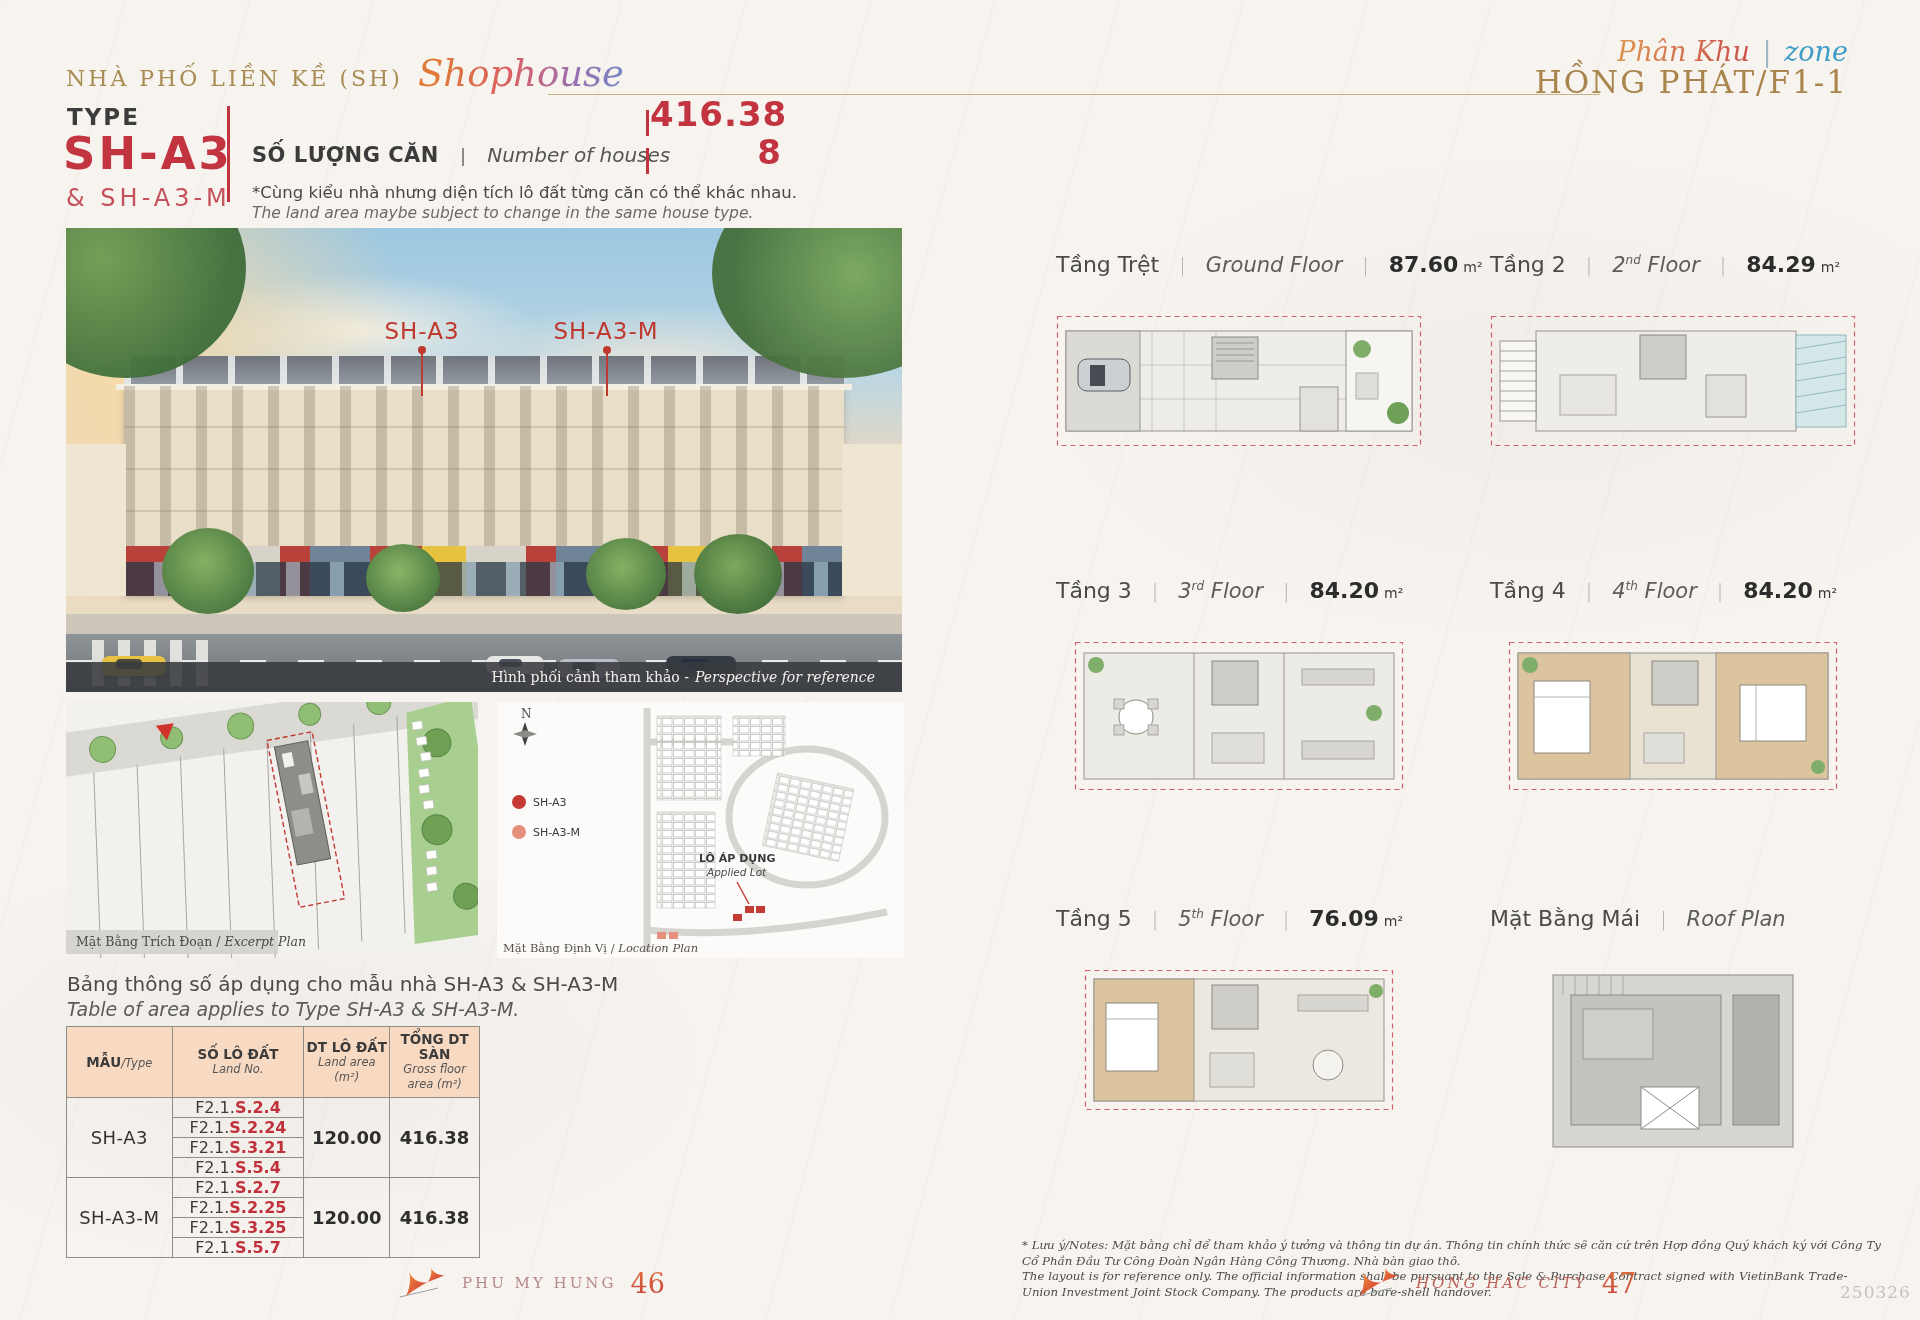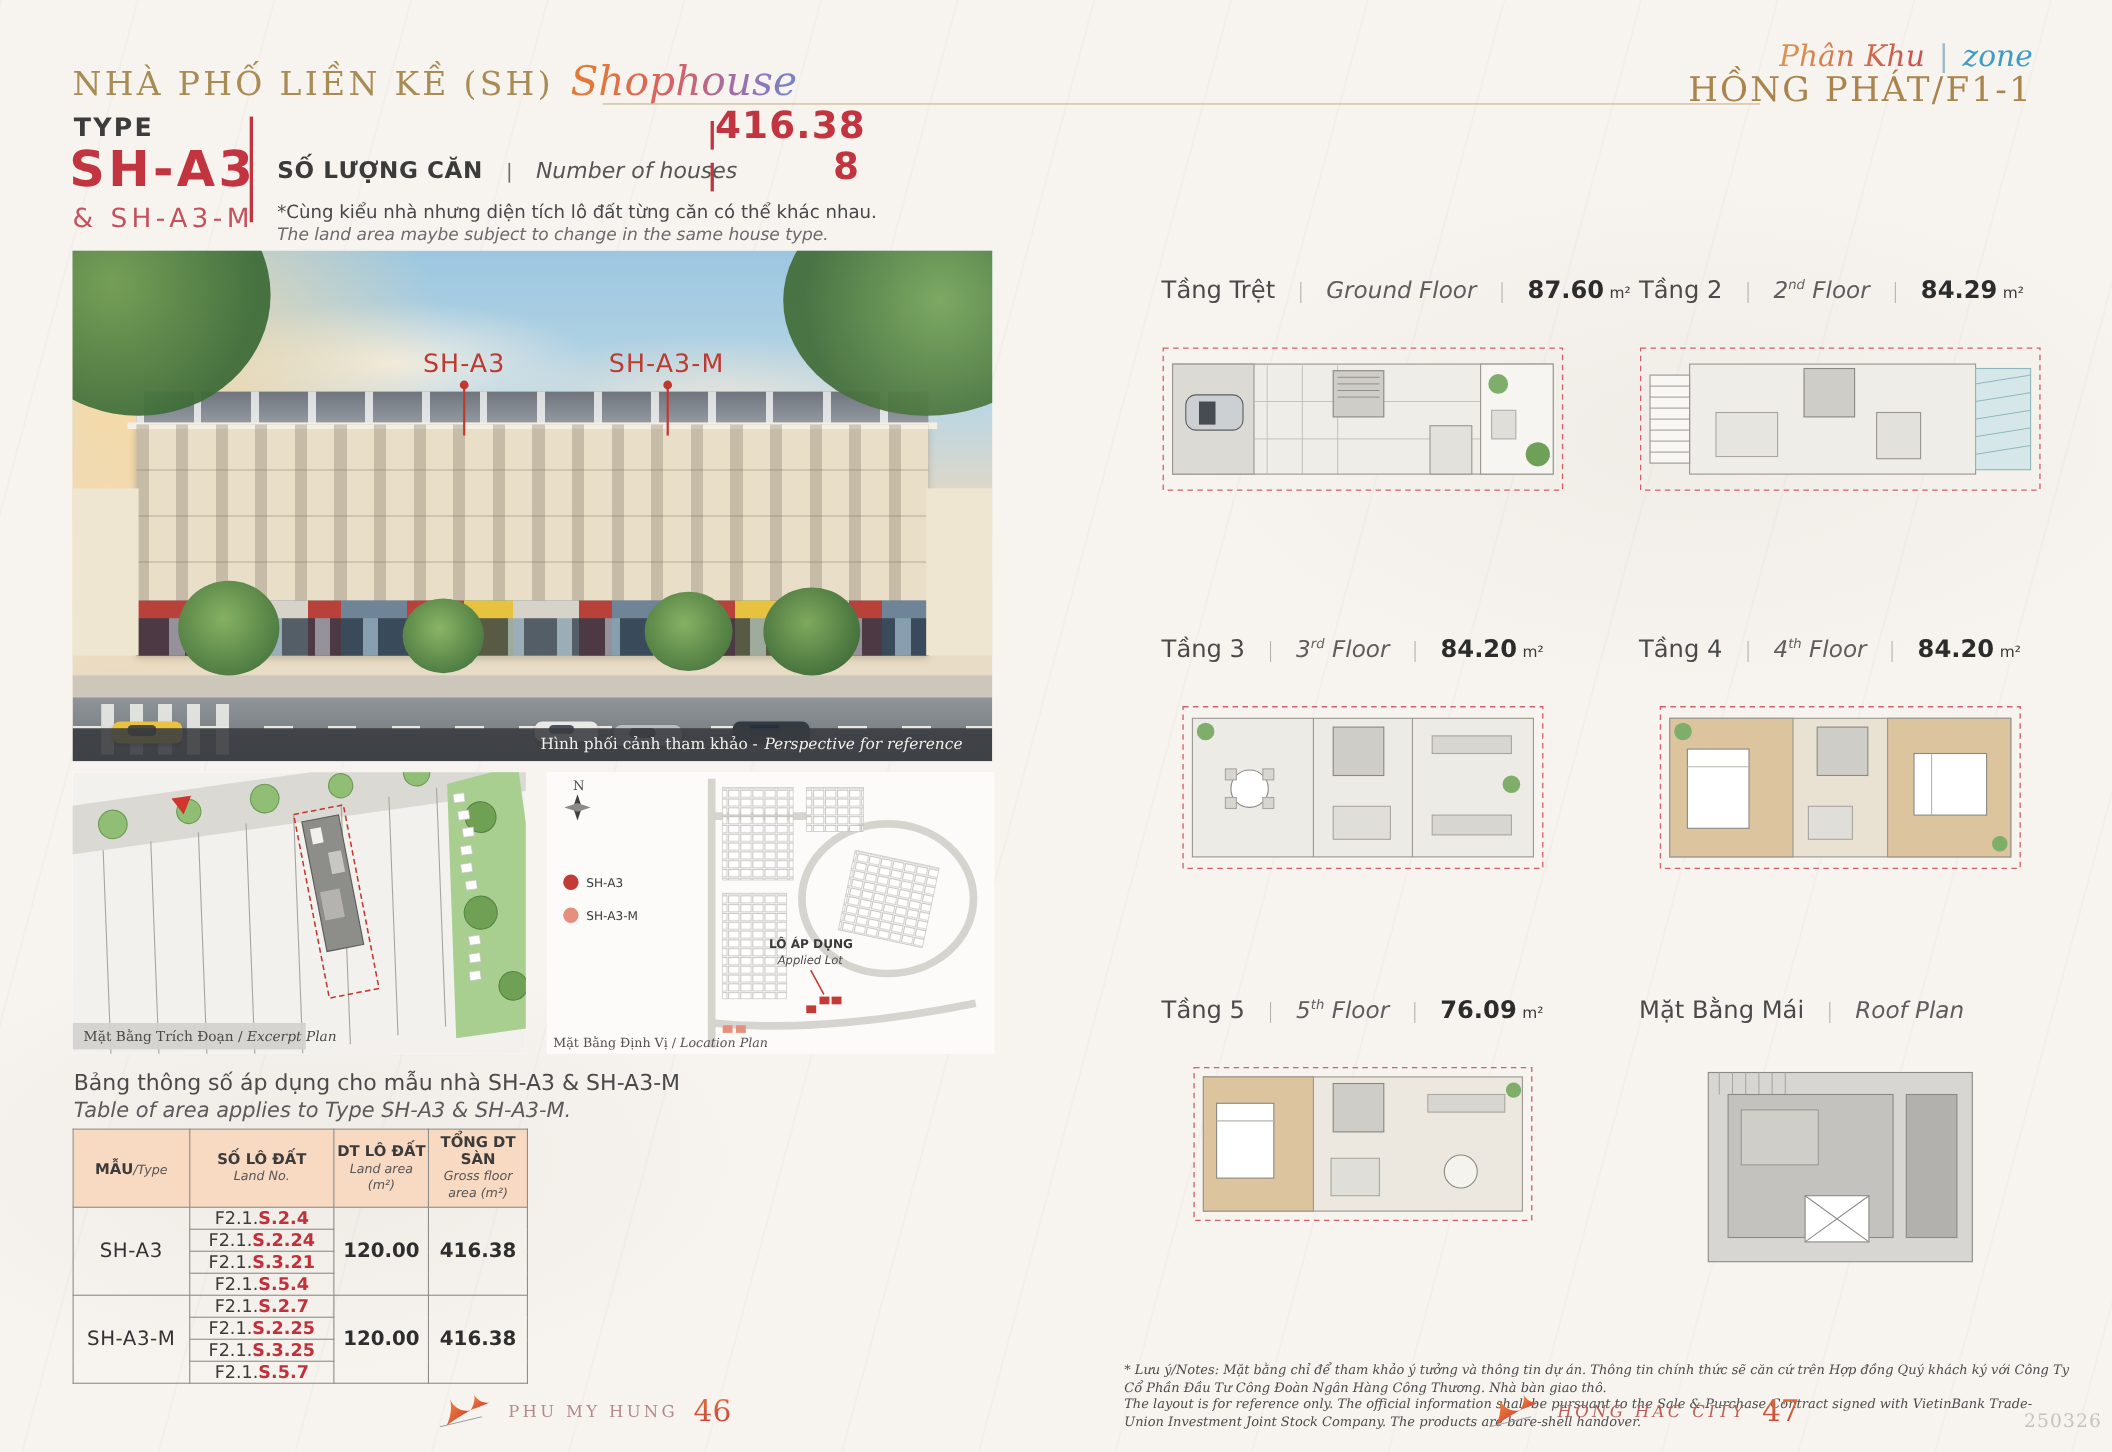--- a/index.html
+++ b/index.html
@@ -15,21 +15,21 @@
       radial-gradient(ellipse 600px 300px at 15% 80%, rgba(190,185,178,.14), transparent 70%),
       radial-gradient(ellipse 700px 350px at 80% 30%, rgba(190,185,178,.12), transparent 70%),
       repeating-linear-gradient(105deg, rgba(176,170,160,.06) 0 2px, transparent 2px 120px),
       #f7f4ef;
   }
   .serif{ font-family:"DejaVu Serif","Liberation Serif",serif; }
   .script{ font-family:"DejaVu Serif","Liberation Serif",serif; font-style:italic; }
 
   
   .main-title{ position:absolute; left:66px; top:52px; white-space:nowrap; }
-  .main-title .vi{ font-family:"DejaVu Serif","Liberation Serif",serif; font-size:30px; color:#a98c54; letter-spacing:3px; }
+  .main-title .vi{ font-family:"DejaVu Serif","Liberation Serif",serif; font-size:22px; color:#a98c54; letter-spacing:3px; }
   .main-title .sh{ font-size:37px; margin-left:10px;
      background:linear-gradient(95deg,#e07a38 10%, #d95f63 45%, #9c6fae 75%, #7a82c2 95%);
      -webkit-background-clip:text; background-clip:text; color:transparent; }
   .gold-rule{ position:absolute; left:548px; top:94px; width:1052px; height:1px; background:#c8b088; }
 
   .zone-script{ position:absolute; right:72px; top:36px; font-size:27px; text-align:right; white-space:nowrap; }
   .zone-script .zvi{ background:linear-gradient(95deg,#dd9550, #c8504c); -webkit-background-clip:text; background-clip:text; color:transparent; }
   .zone-script .zsep{ color:#9db7c6; margin:0 4px; font-style:normal; font-weight:200; }
   .zone-script .zen{ color:#3f9cc6; }
   .zone-name{ position:absolute; right:72px; top:64px; font-size:31px; color:#a9854d; letter-spacing:2px; white-space:nowrap; }

